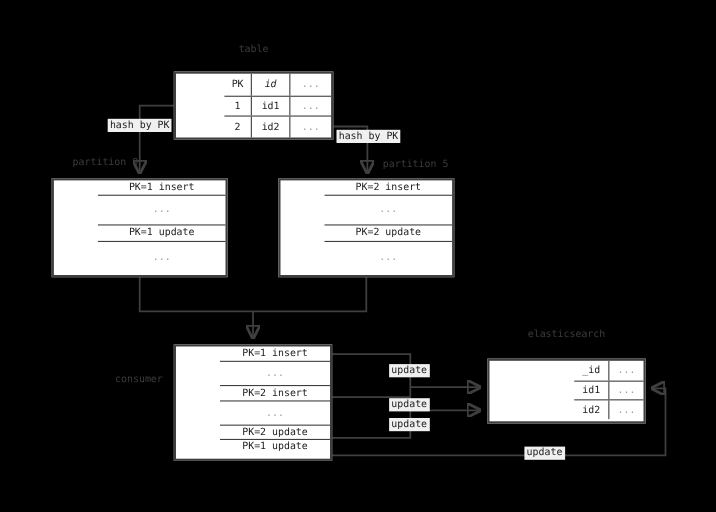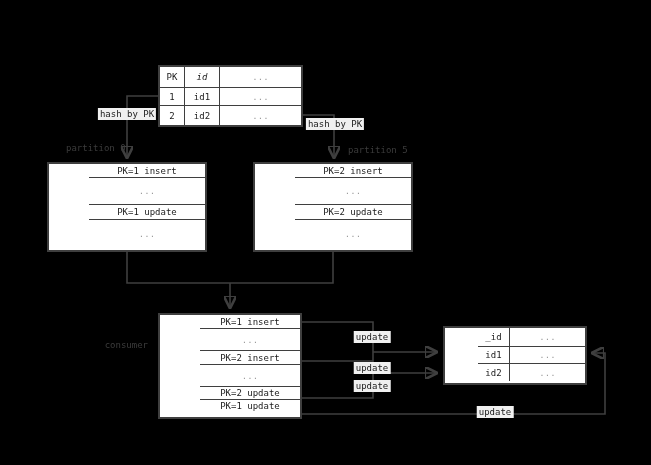--- a/index.html
+++ b/index.html
@@ -14,21 +14,21 @@
   html,body{margin:0;padding:0;background:var(--background);}
   .canvas{
     position:relative;width:651px;height:465px;background:var(--background);
     font-family:"DejaVu Sans Mono","Liberation Mono",monospace;
     font-size:9px;color:var(--text);overflow:hidden;
   }
   .wires{position:absolute;left:0;top:0;width:651px;height:465px;}
   .wires path{stroke:var(--stroke);stroke-width:1.6;fill:none;}
   .arrowhead{fill:var(--stroke);stroke:none;}
   .tbl{position:absolute;background:var(--box_fill);border:2px solid var(--stroke);box-sizing:border-box;}
-  .tr{display:flex;border-top:1px solid var(--stroke);box-sizing:border-box;}
+  .tr{display:flex;border-top:1px solid var(--stroke);box-sizing:border-box;margin-left:44px;}
   .tr:first-child{border-top:none;}
   .td{display:flex;align-items:center;justify-content:center;border-left:1px solid var(--stroke);box-sizing:border-box;white-space:nowrap;}
   .td:first-child{border-left:none;}
   .row{display:flex;align-items:center;justify-content:center;border-top:1px solid var(--stroke);box-sizing:border-box;white-space:nowrap;margin-left:40px;}
   .row:first-child{border-top:none;}
   .dots{color:var(--dots);}
   .dim{position:absolute;color:var(--muted_label);white-space:nowrap;}
   .chip{
     position:absolute;transform:translateX(-50%);
     background:var(--chip_bg);color:var(--text);
@@ -50,20 +50,21 @@
     <path d="M303 115 L334 115 L334 157" marker-end="url(#arrow)"></path>
     <path d="M127 252 L127 283 L333 283 L333 252"></path>
     <path d="M230 283 L230 307" marker-end="url(#arrow)"></path>
     <path d="M302 322 L373 322 L373 398 L302 398"></path>
     <path d="M302 361 L373 361"></path>
     <path d="M373 352 L436 352" marker-end="url(#arrow)"></path>
     <path d="M373 373 L436 373" marker-end="url(#arrow)"></path>
     <path d="M302 414 L605 414 L605 353 L593 353" marker-end="url(#arrow)"></path>
   </svg>
 
+  <div class="dim" style="left:158px;top:40px;width:145px;text-align:center;">table</div>
   <div class="tbl" style="left:158px;top:65px;width:145px;height:62px;">
     <div class="tr" style="height:20px;">
       <div class="td" style="width:24px;">PK</div>
       <div class="td" style="width:35px;font-style:italic;">id</div>
       <div class="td dots" style="flex:1;">...</div>
     </div>
     <div class="tr" style="height:18px;">
       <div class="td" style="width:24px;">1</div>
       <div class="td" style="width:35px;">id1</div>
       <div class="td dots" style="flex:1;">...</div>
@@ -102,20 +103,21 @@
     <div class="row dots" style="height:22px;">...</div>
     <div class="row" style="height:13px;">PK=2 update</div>
     <div class="row" style="height:13px;">PK=1 update</div>
   </div>
 
   <div class="chip" style="left:372px;top:331px;">update</div>
   <div class="chip" style="left:372px;top:362px;">update</div>
   <div class="chip" style="left:372px;top:380px;">update</div>
   <div class="chip" style="left:495px;top:406px;">update</div>
 
+  <div class="dim" style="left:443px;top:299px;width:144px;text-align:center;">elasticsearch</div>
   <div class="tbl" style="left:443px;top:326px;width:144px;height:59px;padding-left:33px;">
     <div class="tr" style="height:18px;">
       <div class="td" style="width:31px;">_id</div>
       <div class="td dots" style="flex:1;">...</div>
     </div>
     <div class="tr" style="height:17px;">
       <div class="td" style="width:31px;">id1</div>
       <div class="td dots" style="flex:1;">...</div>
     </div>
     <div class="tr" style="height:18px;">

